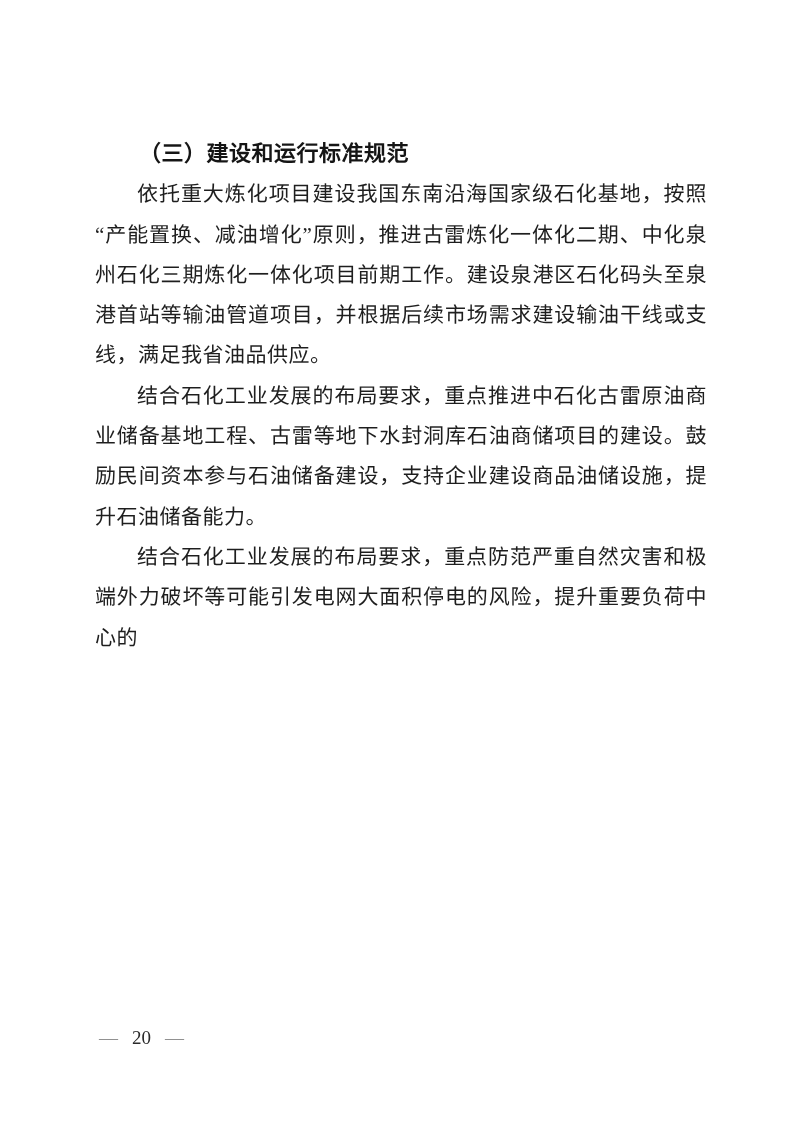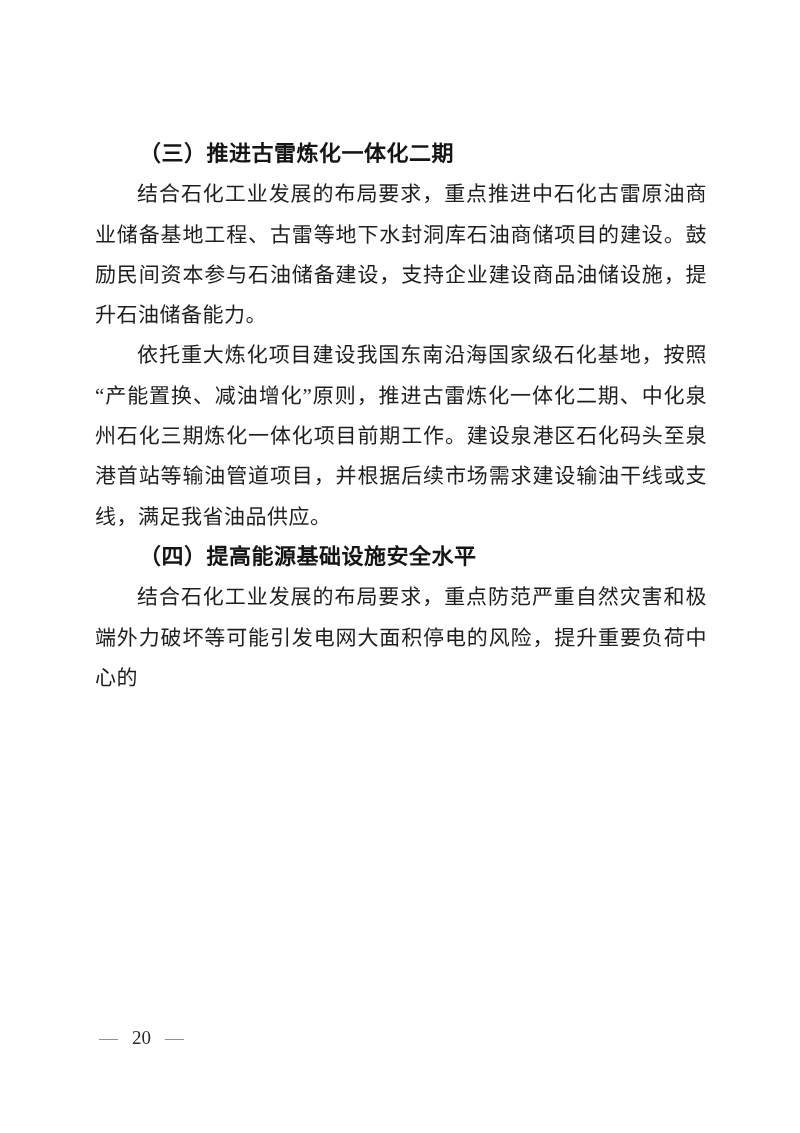--- a/index.html
+++ b/index.html
@@ -63,27 +63,26 @@
     color: #2a2a2a;
   }
 </style>
 </head>
 <body>
 
 <div class="page">
 
   <div class="text-block">
 
-    <h2>（三）推进古雷炼化一体化二期</h2>
+    <h2>（三）建设和运行标准规范</h2>
+
+    <p>依托重大炼化项目建设我国东南沿海国家级石化基地，按照“产能置换、减油增化”原则，推进古雷炼化一体化二期、中化泉州石化三期炼化一体化项目前期工作。建设泉港区石化码头至泉港首站等输油管道项目，并根据后续市场需求建设输油干线或支线，满足我省油品供应。</p>
 
     <p>结合石化工业发展的布局要求，重点推进中石化古雷原油商业储备基地工程、古雷等地下水封洞库石油商储项目的建设。鼓励民间资本参与石油储备建设，支持企业建设商品油储设施，提升石油储备能力。</p>
 
-    <p>依托重大炼化项目建设我国东南沿海国家级石化基地，按照“产能置换、减油增化”原则，推进古雷炼化一体化二期、中化泉州石化三期炼化一体化项目前期工作。建设泉港区石化码头至泉港首站等输油管道项目，并根据后续市场需求建设输油干线或支线，满足我省油品供应。</p>
-
-    <h2>（四）提高能源基础设施安全水平</h2>
 
 
 
     <p>结合石化工业发展的布局要求，重点防范严重自然灾害和极端外力破坏等可能引发电网大面积停电的风险，提升重要负荷中心的</p>
 
   </div>
 
   <div class="page-number">
     <span class="dash">—</span><span class="num">20</span><span class="dash">—</span>
   </div>

